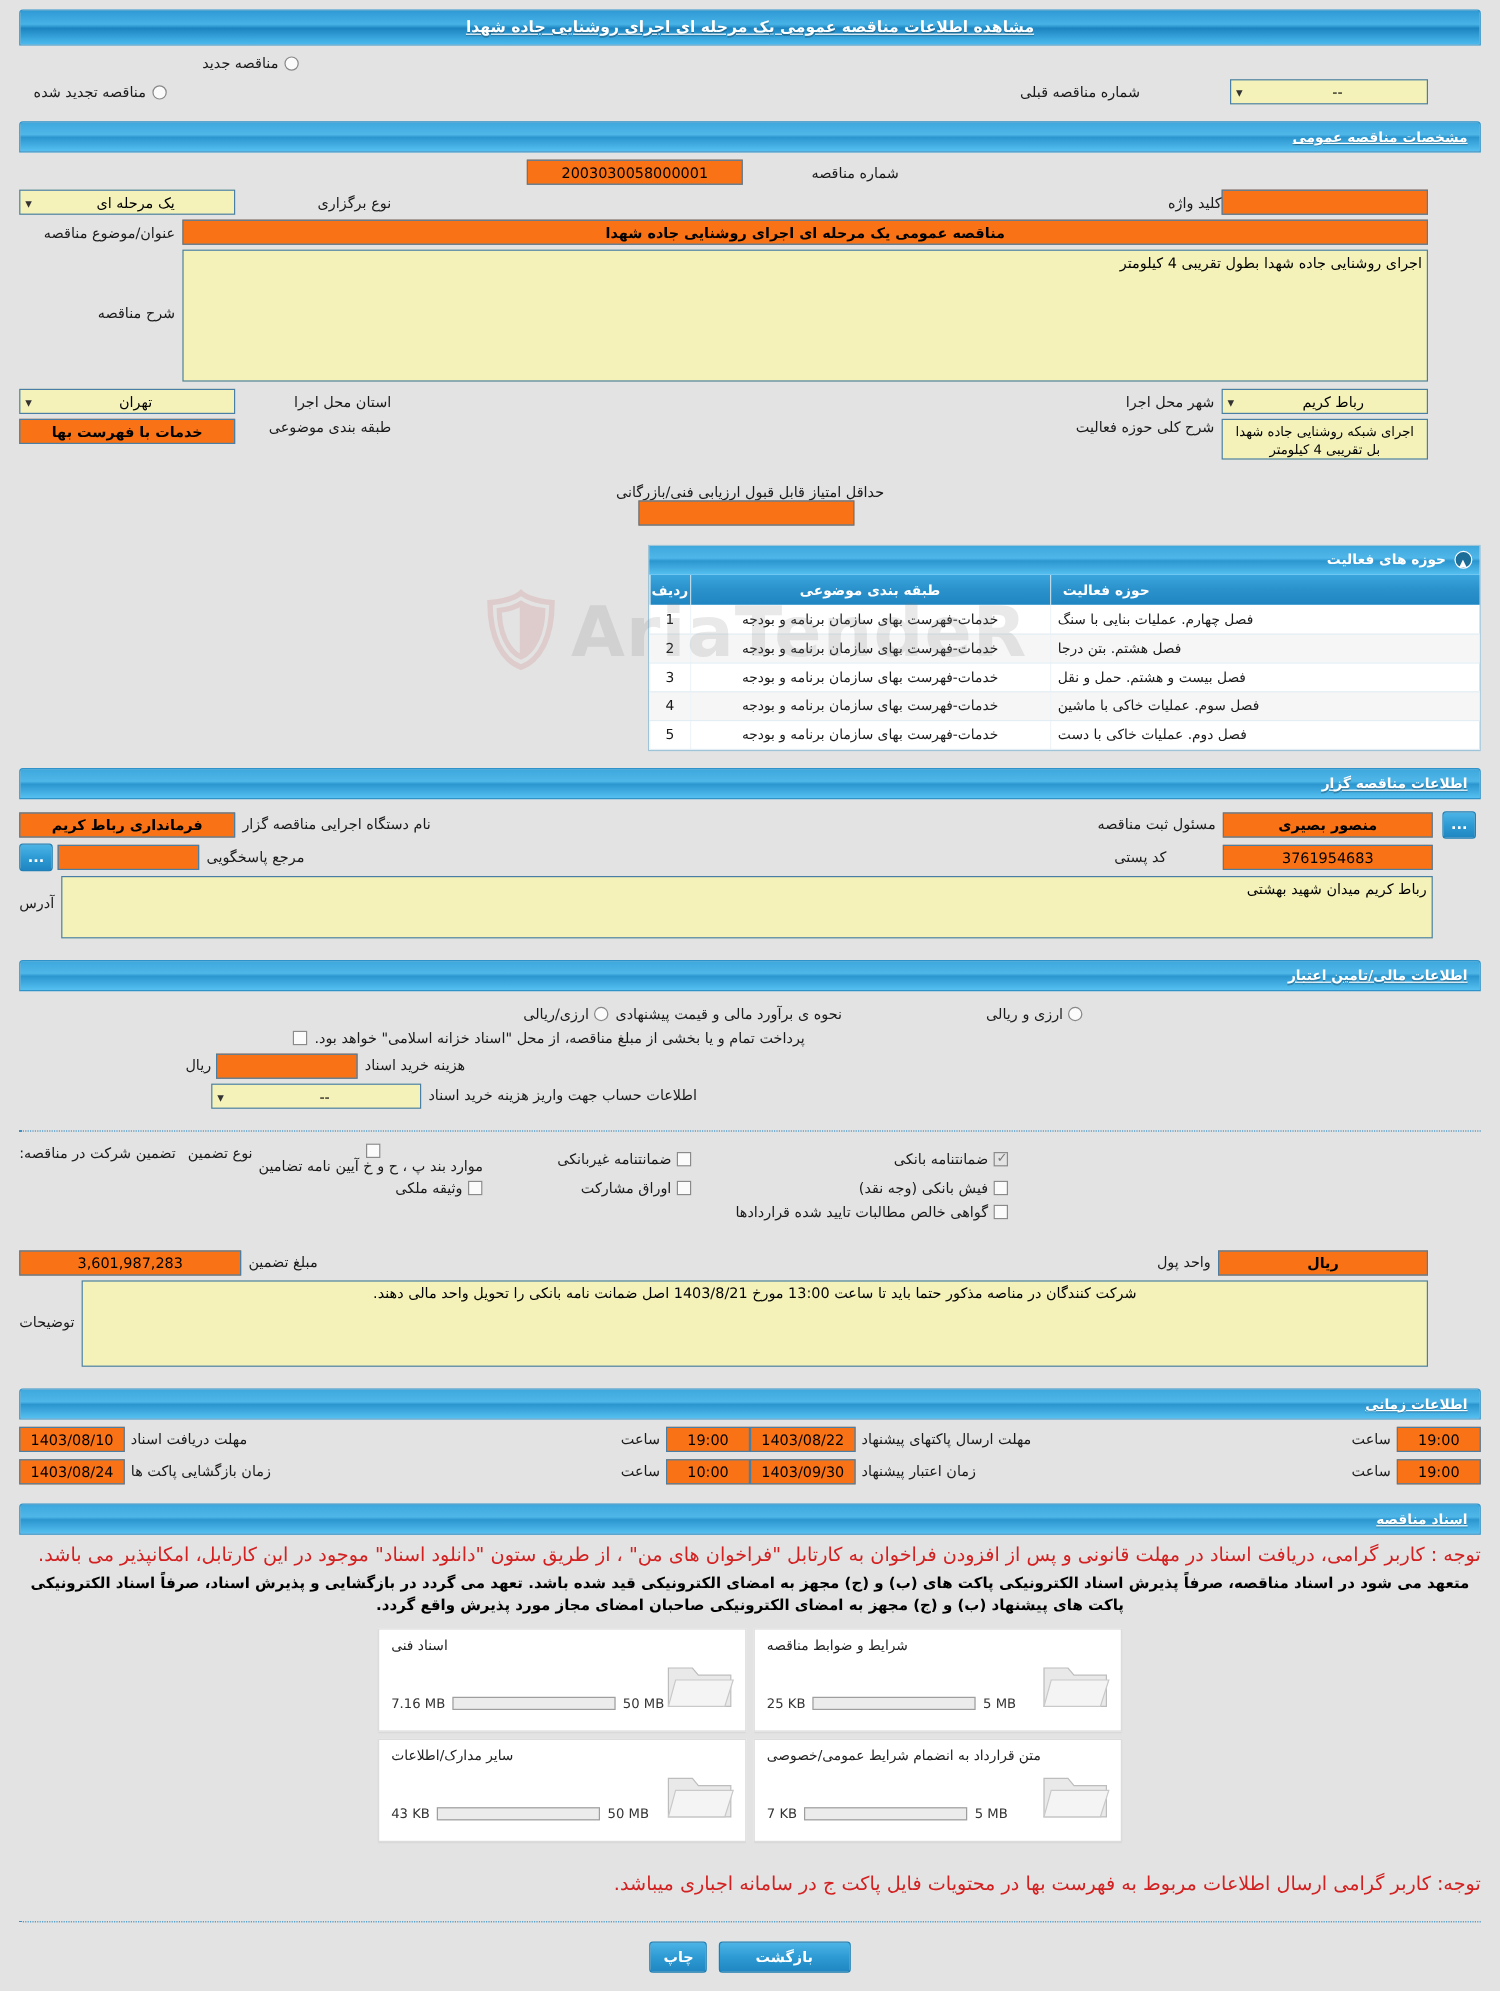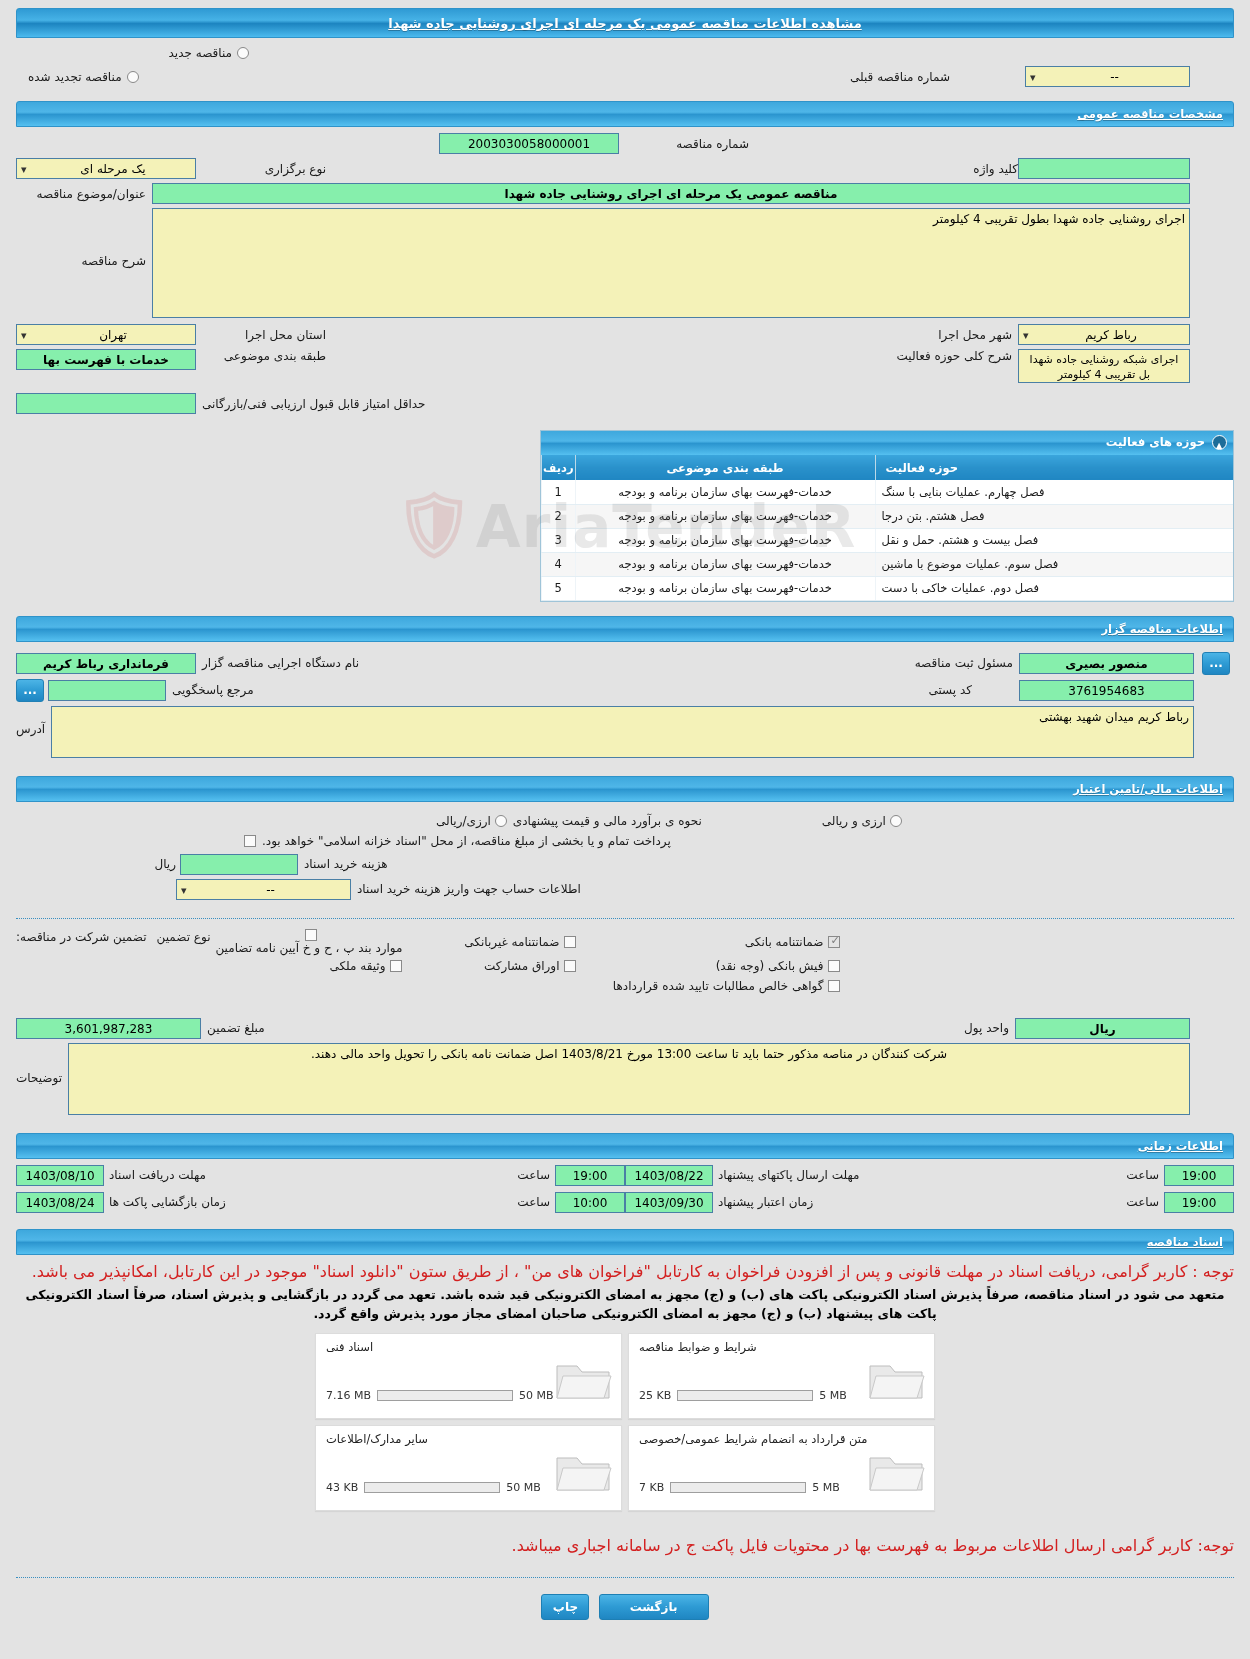--- a/index.html
+++ b/index.html
@@ -33,21 +33,21 @@
     margin: 8px 16px 0 16px;
     font-size: 13px;
     text-align: center;
     background: linear-gradient(to bottom, #2f9ad4 0%, #46b2e6 40%, #1c84c0 52%, #4bbaee 100%);
   }
 
   
   .row { display: flex; align-items: center; }
   .lbl { font-size: 12px; color: #1a1a1a; white-space: nowrap; }
   .fld {
-    background: #86efac;
+    background: #f97316;
     border: 1px solid #4a7fa5;
     font-size: 12px;
     color: #000;
     padding: 1px 4px;
     height: 21px;
     line-height: 19px;
     overflow: hidden;
     text-align: center;
   }
   .fld.b { font-weight: bold; }
@@ -269,21 +269,21 @@
     </div>
 
     <div class="row" style="margin-top:4px; align-items:flex-start;">
       <div class="area b" style="width:172px; margin-right:44px; height:34px; text-align:center; font-size:11px; line-height:15px;">اجرای شبکه روشنایی جاده شهدا بل تقریبی 4 کیلومتر</div>
       <span class="lbl" style="margin-right:6px;">شرح کلی حوزه فعالیت</span>
       <div style="flex:1"></div>
       <span class="lbl" style="width:130px; text-align:right;">طبقه بندی موضوعی</span>
       <div class="fld b" style="width:180px;">خدمات با فهرست بها</div>
     </div>
 
-    <div class="row" style="margin-top:10px;">
+    <div class="row" style="margin-top:20px;flex-direction:column;">
       <div style="flex:1"></div>
       <span class="lbl" style="text-align:right;">حداقل امتیاز قابل قبول ارزیابی فنی/بازرگانی</span>
       <div class="fld empty" style="width:180px; margin-right:6px;"></div>
     </div>
   </div>
 
   <div class="panel">
     <div class="panel-head">
       <span class="collapse"></span>
       <span>حوزه های فعالیت</span>
@@ -306,21 +306,21 @@
             <td class="c-hoz">فصل هشتم. بتن درجا</td>
             <td class="c-tab">خدمات-فهرست بهای سازمان برنامه و بودجه</td>
             <td class="c-ridf">2</td>
           </tr>
           <tr>
             <td class="c-hoz">فصل بیست و هشتم. حمل و نقل</td>
             <td class="c-tab">خدمات-فهرست بهای سازمان برنامه و بودجه</td>
             <td class="c-ridf">3</td>
           </tr>
           <tr>
-            <td class="c-hoz">فصل سوم. عملیات موضوع با ماشین</td>
+            <td class="c-hoz">فصل سوم. عملیات خاکی با ماشین</td>
             <td class="c-tab">خدمات-فهرست بهای سازمان برنامه و بودجه</td>
             <td class="c-ridf">4</td>
           </tr>
           <tr>
             <td class="c-hoz">فصل دوم. عملیات خاکی با دست</td>
             <td class="c-tab">خدمات-فهرست بهای سازمان برنامه و بودجه</td>
             <td class="c-ridf">5</td>
           </tr>
         </tbody>
     </table>

